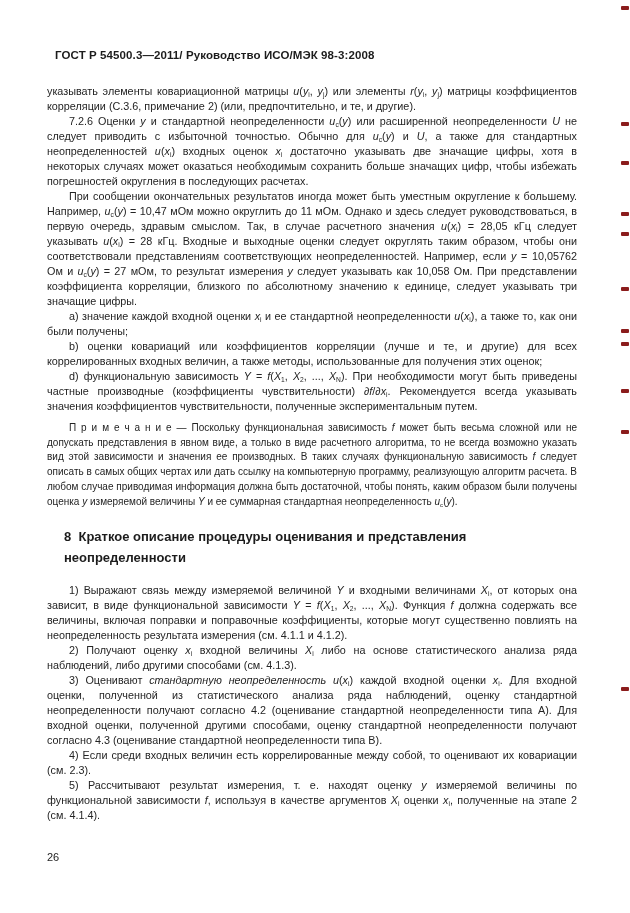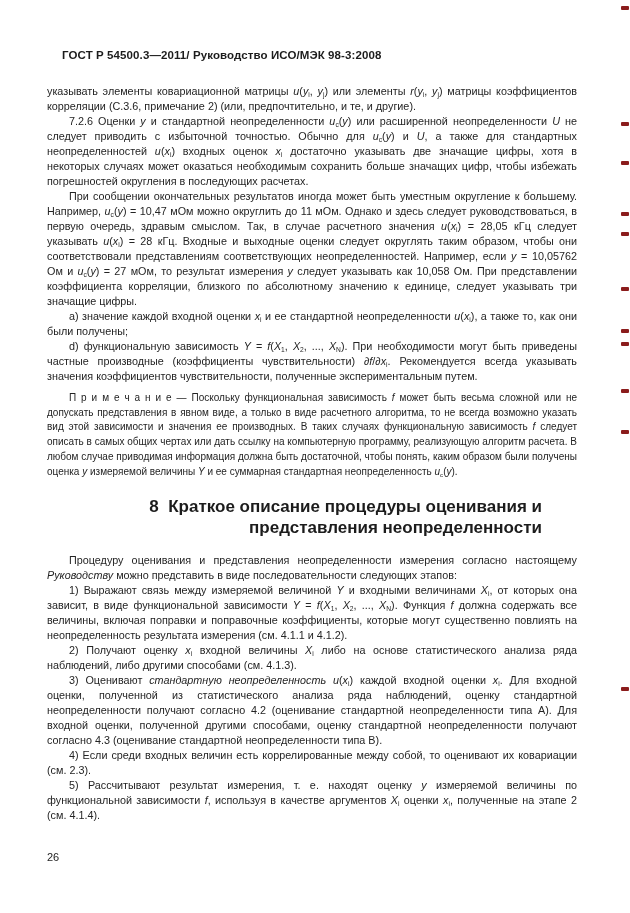--- a/index.html
+++ b/index.html
@@ -14,43 +14,43 @@
   .content {
     position:absolute;
     left:47px; top:49px;
     width:530px;
   }
   .doc-header {
     font-weight:bold;
     font-size:11.5px;
     letter-spacing:0.1px;
     color:#1c1c1c;
-    margin:0 0 23px 15px;
+    margin:0 0 23px 8px;
   }
   p.body {
     font-size:10.8px;
     line-height:15px;
     text-align:justify;
     margin:0;
   }
   p.indent { text-indent:22px; }
   p.note {
     font-size:10px;
     line-height:14.7px;
     text-align:justify;
     margin:7px 0 7px 0;
   }
   h2.section {
-    font-size:17px;
+    font-size:13px;
     line-height:21px;
     font-weight:bold;
     color:#1c1c1c;
     margin:17px 0 15px 17px;
     max-width:478px;
-    text-align:right;
+    text-align:left;
   }
   sub { font-size:0.62em; line-height:0; vertical-align:-0.25em; }
   i { font-style:italic; }
   .page-number {
     position:absolute;
     left:47px; top:851px;
     font-size:11px;
     color:#242424;
   }
   .edge-mark {
@@ -65,27 +65,27 @@
 
 <div class="page">
   <div class="content">
 
     <div class="doc-header">ГОСТ Р 54500.3—2011/ Руководство ИСО/МЭК 98-3:2008</div>
 
     <p class="body">указывать элементы ковариационной матрицы <i>u</i>(<i>y</i><sub>i</sub>, <i>y</i><sub>j</sub>) или элементы <i>r</i>(<i>y</i><sub>i</sub>, <i>y</i><sub>j</sub>) матрицы коэффициентов корреляции (С.3.6, примечание 2) (или, предпочтительно, и те, и другие).</p>
     <p class="body indent">7.2.6 Оценки <i>y</i> и стандартной неопределенности <i>u</i><sub>c</sub>(<i>y</i>) или расширенной неопределенности <i>U</i> не следует приводить с избыточной точностью. Обычно для <i>u</i><sub>c</sub>(<i>y</i>) и <i>U</i>, а также для стандартных неопределенностей <i>u</i>(<i>x</i><sub>i</sub>) входных оценок <i>x</i><sub>i</sub> достаточно указывать две значащие цифры, хотя в некоторых случаях может оказаться необходимым сохранить больше значащих цифр, чтобы избежать погрешностей округления в последующих расчетах.</p>
     <p class="body indent">При сообщении окончательных результатов иногда может быть уместным округление к большему. Например, <i>u</i><sub>c</sub>(<i>y</i>) = 10,47 мОм можно округлить до 11 мОм. Однако и здесь следует руководствоваться, в первую очередь, здравым смыслом. Так, в случае расчетного значения <i>u</i>(<i>x</i><sub>i</sub>) = 28,05 кГц следует указывать <i>u</i>(<i>x</i><sub>i</sub>) = 28 кГц. Входные и выходные оценки следует округлять таким образом, чтобы они соответствовали представлениям соответствующих неопределенностей. Например, если <i>y</i> = 10,05762 Ом и <i>u</i><sub>c</sub>(<i>y</i>) = 27 мОм, то результат измерения <i>y</i> следует указывать как 10,058 Ом. При представлении коэффициента корреляции, близкого по абсолютному значению к единице, следует указывать три значащие цифры.</p>
     <p class="body indent">а) значение каждой входной оценки <i>x</i><sub>i</sub> и ее стандартной неопределенности <i>u</i>(<i>x</i><sub>i</sub>), а также то, как они были получены;</p>
+    <p class="body indent">b) оценки ковариаций или коэффициентов корреляции (лучше и те, и другие) для всех коррелированных входных величин, а также методы, использованные для получения этих оценок;</p>
     <p class="body indent">d) функциональную зависимость <i>Y</i> = <i>f</i>(<i>X</i><sub>1</sub>, <i>X</i><sub>2</sub>, ..., <i>X</i><sub>N</sub>). При необходимости могут быть приведены частные производные (коэффициенты чувствительности) <i>∂f</i>/<i>∂x</i><sub>i</sub>. Рекомендуется всегда указывать значения коэффициентов чувствительности, полученные экспериментальным путем.</p>
 
     <p class="note indent">П р и м е ч а н и е — Поскольку функциональная зависимость <i>f</i> может быть весьма сложной или не допускать представления в явном виде, а только в виде расчетного алгоритма, то не всегда возможно указать вид этой зависимости и значения ее производных. В таких случаях функциональную зависимость <i>f</i> следует описать в самых общих чертах или дать ссылку на компьютерную программу, реализующую алгоритм расчета. В любом случае приводимая информация должна быть достаточной, чтобы понять, каким образом были получены оценка <i>y</i> измеряемой величины <i>Y</i> и ее суммарная стандартная неопределенность <i>u</i><sub>c</sub>(<i>y</i>).</p>
 
     <h2 class="section">8&nbsp; Краткое описание процедуры оценивания и представления неопределенности</h2>
 
-    <p class="body indent">Процедуру оценивания и представления неопределенности измерения согласно настоящему <i>Руководству</i> можно представить в виде последовательности следующих этапов:</p>
     <p class="body indent">1) Выражают связь между измеряемой величиной <i>Y</i> и входными величинами <i>X</i><sub>i</sub>, от которых она зависит, в виде функциональной зависимости <i>Y</i> = <i>f</i>(<i>X</i><sub>1</sub>, <i>X</i><sub>2</sub>, ..., <i>X</i><sub>N</sub>). Функция <i>f</i> должна содержать все величины, включая поправки и поправочные коэффициенты, которые могут существенно повлиять на неопределенность результата измерения (см. 4.1.1 и 4.1.2).</p>
     <p class="body indent">2) Получают оценку <i>x</i><sub>i</sub> входной величины <i>X</i><sub>i</sub> либо на основе статистического анализа ряда наблюдений, либо другими способами (см. 4.1.3).</p>
     <p class="body indent">3) Оценивают <i>стандартную неопределенность u</i>(<i>x</i><sub>i</sub>) каждой входной оценки <i>x</i><sub>i</sub>. Для входной оценки, полученной из статистического анализа ряда наблюдений, оценку стандартной неопределенности получают согласно 4.2 (оценивание стандартной неопределенности типа А). Для входной оценки, полученной другими способами, оценку стандартной неопределенности получают согласно 4.3 (оценивание стандартной неопределенности типа В).</p>
     <p class="body indent">4) Если среди входных величин есть коррелированные между собой, то оценивают их ковариации (см. 2.3).</p>
     <p class="body indent">5) Рассчитывают результат измерения, т. е. находят оценку <i>y</i> измеряемой величины по функциональной зависимости <i>f</i>, используя в качестве аргументов <i>X</i><sub>i</sub> оценки <i>x</i><sub>i</sub>, полученные на этапе 2 (см. 4.1.4).</p>
 
   </div>
 
   <div class="page-number">26</div>
 <div class="edge-mark" style="top: 6px; background: rgb(139, 28, 28);"></div>

